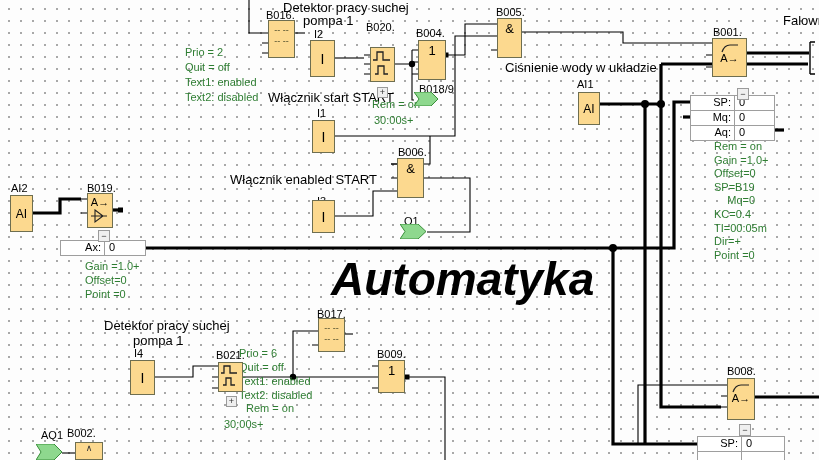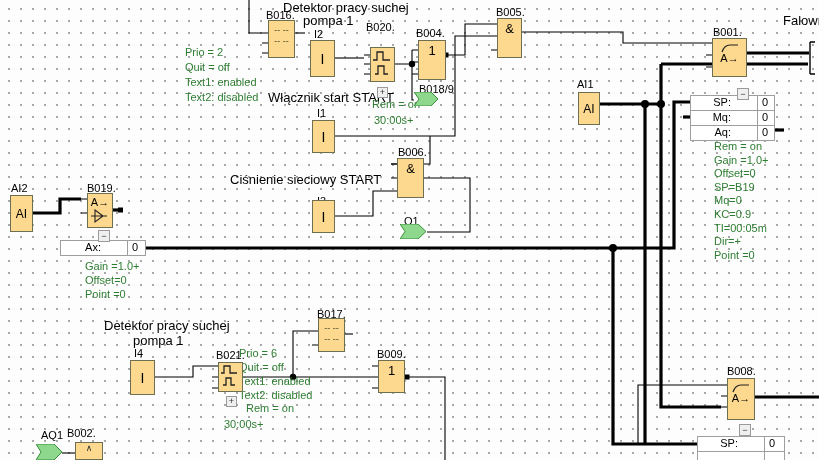--- a/index.html
+++ b/index.html
@@ -17,21 +17,21 @@
   .grn div{white-space:nowrap;}
   .blk{position:absolute;z-index:4;background:#fcd98f;border:1px solid #6e6e50;box-sizing:border-box;}
   .sym{display:block;text-align:center;font-size:13px;}
   .sym-top{padding-top:2px;}
   .sym-mid{display:flex;align-items:center;justify-content:center;height:100%;font-size:13px;}
   .msgrow{font-size:9px;color:#4a4a2a;text-align:center;line-height:11px;letter-spacing:0px;padding-top:4px;}
   .piwrap{display:flex;flex-direction:column;align-items:center;padding-top:3px;}
   .piwrap .pisym{font-size:11px;line-height:11px;}
   .flag{position:absolute;z-index:4;}
   .ptable{position:absolute;z-index:4;background:#fff;border:1px solid #9e9e9e;font-size:11px;}
-  .prow{display:flex;height:14px;line-height:13px;gap:23px;}
+  .prow{display:flex;height:14px;line-height:13px;}
   .prow + .prow{border-top:1px solid #9e9e9e;}
   .pl{width:40px;text-align:right;padding-right:3px;}
   .pv{flex:1;border-left:1px solid #9e9e9e;padding-left:4px;}
   .xbox{position:absolute;z-index:5;box-sizing:border-box;border:1px solid #9a9a9a;background:#efefef;
         font-size:9px;line-height:9px;text-align:center;color:#333;}
   .watermark{position:absolute;z-index:2;font-style:italic;font-weight:bold;font-size:46px;white-space:nowrap;}
 </style>
 </head>
 <body>
 
@@ -92,24 +92,26 @@
       <rect x="443.5" y="52.5" width="5" height="5"></rect>
       <rect x="404.5" y="374.5" width="5" height="5"></rect>
       <rect x="118" y="207.5" width="5" height="5"></rect>
     </g>
     <path d="M810,42 V74 M810,42 H815 M810,74 H815" stroke="#000" stroke-width="1.4" fill="none"></path>
   </svg>
 
   <div class="cmt" style="left:283px;top:0px;">Detektor pracy suchej</div>
   <div class="cmt" style="left:303px;top:13px;">pompa 1</div>
   <div class="cmt" style="left:268px;top:90px;">Włącznik start START</div>
-  <div class="cmt" style="left:230px;top:172px;">Ciśnienie sieciowy START</div>
+  <div class="cmt" style="left:230px;top:172px;">Włącznik enabled START</div>
+  <div class="cmt" style="left:505px;top:60px;">Ciśnienie wody w układzie</div>
   <div class="cmt" style="left:783px;top:13px;">Falownik</div>
   <div class="cmt" style="left:104px;top:318px;">Detektor pracy suchej</div>
   <div class="cmt" style="left:133px;top:333px;">pompa 1</div>
+  <div class="watermark" style="left:331px;top:252px;">Automatyka</div>
 
   <div class="blbl" style="left:266px;top:9px;">B016.</div>
   <div class="blbl" style="left:314px;top:28px;">I2</div>
   <div class="blbl" style="left:366px;top:21px;">B020.</div>
   <div class="blbl" style="left:416px;top:27px;">B004.</div>
   <div class="blbl" style="left:496px;top:6px;">B005.</div>
   <div class="blbl" style="left:317px;top:107px;">I1</div>
   <div class="blbl" style="left:398px;top:146px;">B006.</div>
   <div class="blbl" style="left:317px;top:195px;">I3</div>
   <div class="blbl" style="left:577px;top:78px;">AI1</div>
@@ -140,22 +142,22 @@
     <div style="line-height:14px;">Text1: enabled</div>
     <div style="line-height:14px;">Text2: disabled</div>
   </div>
   <div class="grn" style="left:246px;top:402px;">Rem = on</div>
   <div class="grn" style="left:224px;top:418px;">30:00s+</div>
   <div class="grn" style="left:714px;top:140px;">
     <div style="line-height:13.6px;">Rem = on</div>
     <div style="line-height:13.6px;">Gain =1.0+</div>
     <div style="line-height:13.6px;">Offset=0</div>
     <div style="line-height:13.6px;">SP=B19</div>
-    <div style="line-height:13.6px;">Mq=0</div>
-    <div style="line-height:13.6px;">KC=0.9</div>
+    <div style="line-height:13.6px;text-align:center;">Mq=0</div>
+    <div style="line-height:13.6px;">KC=0.4</div>
     <div style="line-height:13.6px;">TI=00:05m</div>
     <div style="line-height:13.6px;">Dir=+</div>
     <div style="line-height:13.6px;">Point =0</div>
   </div>
   <div class="grn" style="left:85px;top:259px;">
     <div style="line-height:14px;">Gain =1.0+</div>
     <div style="line-height:14px;">Offset=0</div>
     <div style="line-height:14px;">Point =0</div>
   </div>
 

